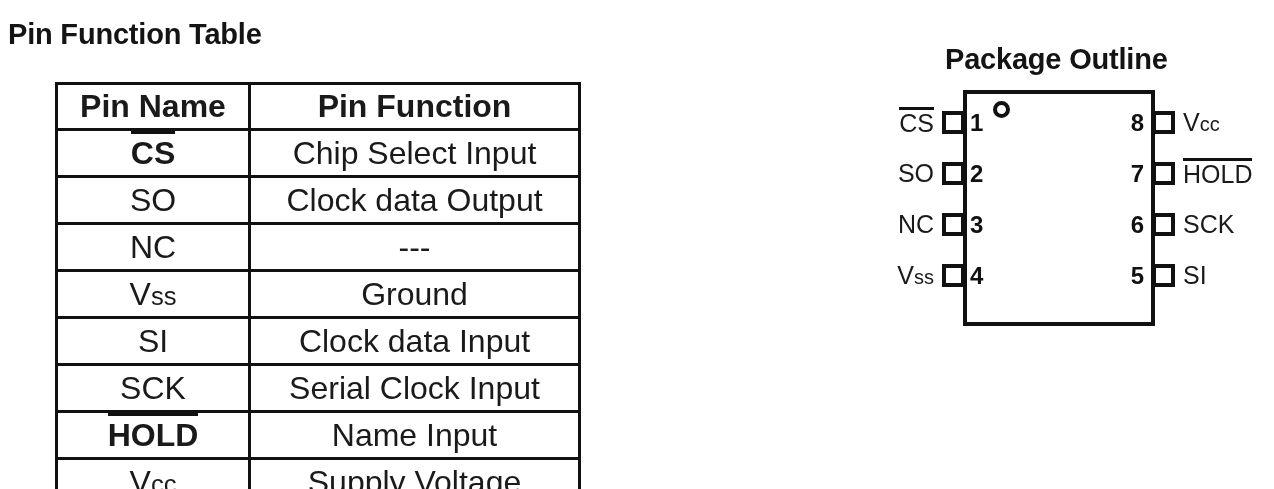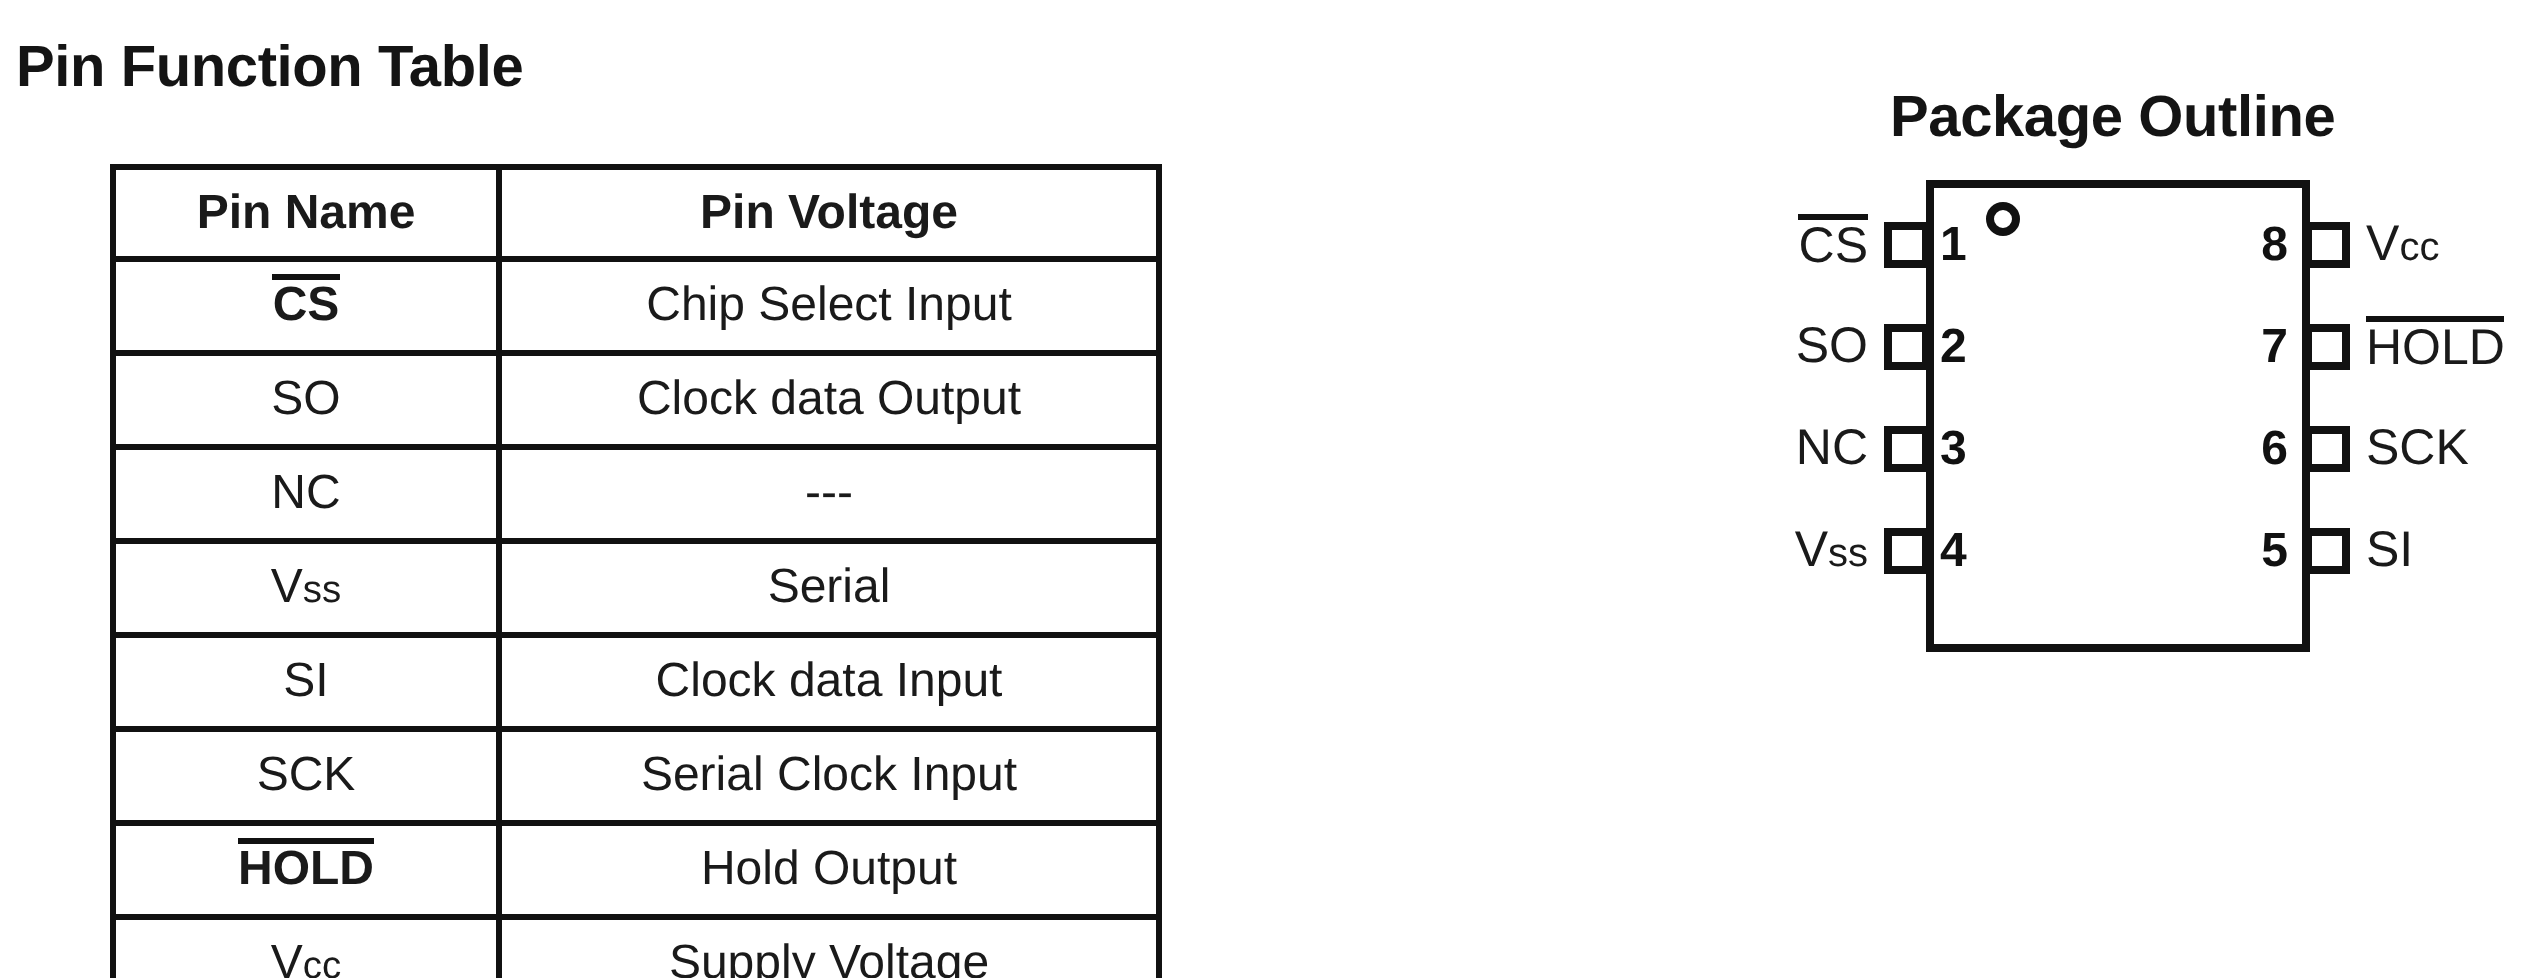--- a/index.html
+++ b/index.html
@@ -36,21 +36,21 @@
     width: 523px;
     border-collapse: collapse;
     table-layout: fixed;
   }
   #pin-function-table td, #pin-function-table th {
     border: 3px solid #111111;
     height: 44px;
     padding: 0 8px;
     text-align: center;
     vertical-align: middle;
-    font-size: 24px;
+    font-size: 32px;
     font-weight: normal;
     color: #1a1a1a;
     white-space: nowrap;
   }
   #pin-function-table th {
     font-weight: bold;
     height: 43px;
   }
   #pin-function-table col.c-name { width: 193px; }
   #pin-function-table col.c-func { width: 330px; }
@@ -154,51 +154,51 @@
 <div class="section-title" id="title-pin-function-table">Pin Function Table</div>
 
 <table id="pin-function-table">
   <colgroup>
     <col class="c-name">
     <col class="c-func">
   </colgroup>
   <thead>
     <tr>
       <th>Pin Name</th>
-      <th>Pin Voltage</th>
+      <th>Pin Function</th>
     </tr>
   </thead>
   <tbody id="pin-table-body">
       <tr>
         <td><span class="ovl">CS</span></td>
         <td>Chip Select Input</td>
       </tr>
       <tr>
         <td>SO</td>
         <td>Clock data Output</td>
       </tr>
       <tr>
         <td>NC</td>
         <td>---</td>
       </tr>
       <tr>
         <td>V<span class="vsub">ss</span></td>
-        <td>Serial</td>
+        <td>Ground</td>
       </tr>
       <tr>
         <td>SI</td>
         <td>Clock data Input</td>
       </tr>
       <tr>
         <td>SCK</td>
         <td>Serial Clock Input</td>
       </tr>
       <tr>
         <td><span class="ovl">HOLD</span></td>
-        <td>Hold Output</td>
+        <td>Name Input</td>
       </tr>
       <tr>
         <td>V<span class="vsub">cc</span></td>
         <td>Supply Voltage</td>
       </tr>
     </tbody>
 </table>
 
 <div class="section-title" id="title-package-outline">Package Outline</div>
 

